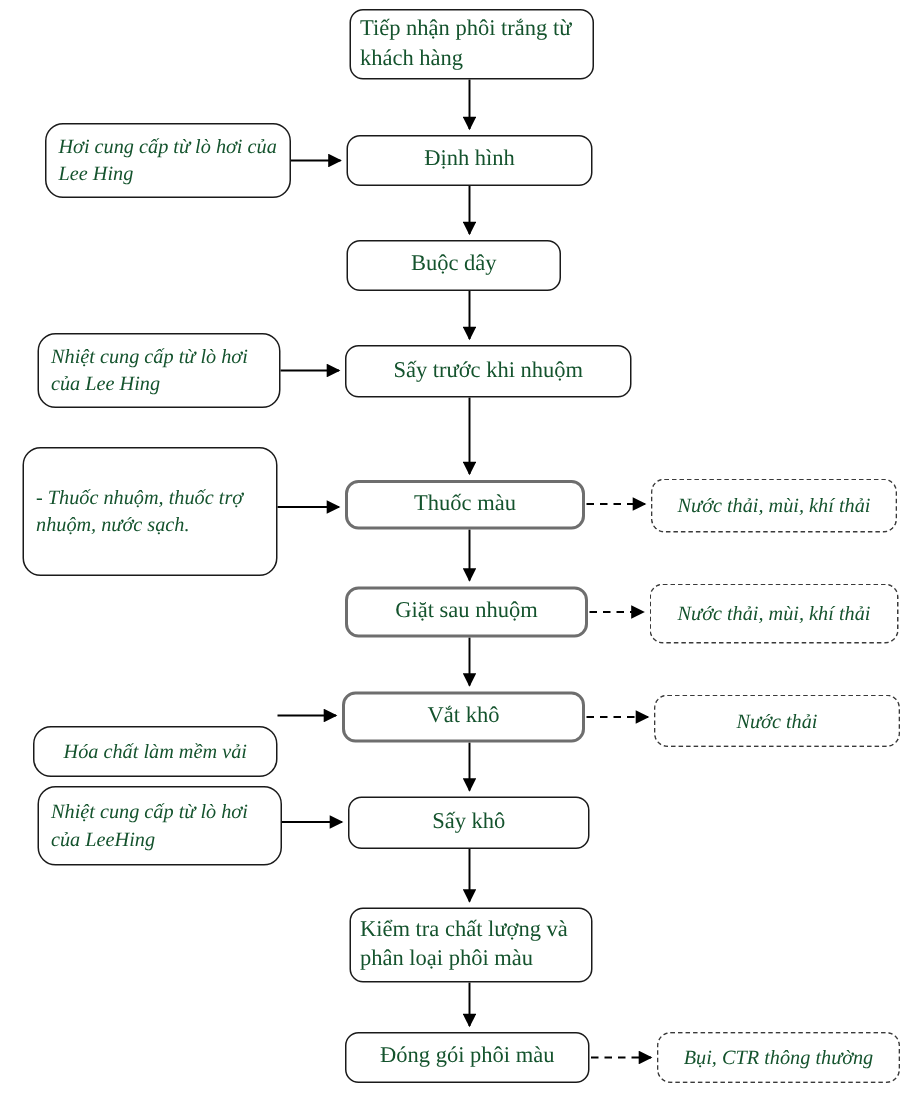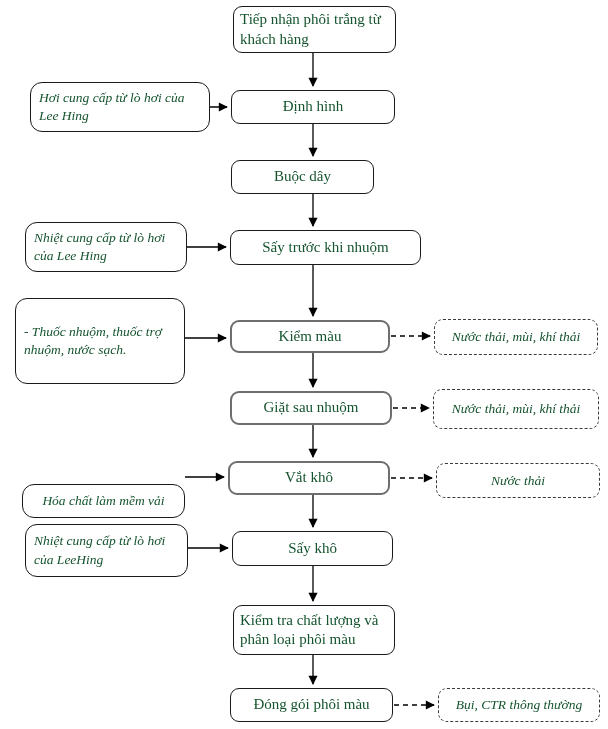--- a/index.html
+++ b/index.html
@@ -36,21 +36,21 @@
   .n-shaping {left:231px;top:90px; width:164px;height:34px;}
   .n-tying   {left:231px;top:160px;width:143px;height:34px;}
   .n-predry  {left:230px;top:230px;width:191px;height:35px;}
   .n-dyeing  {left:230px;top:320px;width:160px;height:33px;}
   .n-wash    {left:230px;top:391px;width:162px;height:34px;}
   .n-wring   {left:228px;top:461px;width:162px;height:34px;}
   .n-dry     {left:232px;top:531px;width:161px;height:35px;}
   .n-inspect {left:233px;top:605px;width:162px;height:50px;}
   .n-packing {left:230px;top:688px;width:163px;height:34px;font-family:Liberation Serif, serif;}
   
-  .i-steam   {left:30px;top:82px; width:180px;height:50px;}
+  .i-steam   {left:30px;top:82px; width:164px;height:50px;}
   .i-heat1   {left:25px;top:222px;width:162px;height:50px;}
   .i-dye     {left:15px;top:298px;width:170px;height:86px;}
   .i-softener{left:22px;top:460px;width:163px;height:34px;margin-top:24px;}
   .i-heat2   {left:25px;top:524px;width:163px;height:53px;}
   
   .o-dyeing  {left:434px;top:319px;width:164px;height:36px;}
   .o-wash    {left:433px;top:389px;width:166px;height:40px;}
   .o-wring   {left:436px;top:463px;width:164px;height:35px;}
   .o-packing {left:438px;top:688px;width:162px;height:34px;}
 </style>
@@ -85,21 +85,21 @@
     <line x1="391" y1="336" x2="430" y2="336" stroke="#000" stroke-width="1.3" stroke-dasharray="5,4" marker-end="url(#ah)"></line>
     <line x1="393" y1="408" x2="429" y2="408" stroke="#000" stroke-width="1.3" stroke-dasharray="5,4" marker-end="url(#ah)"></line>
     <line x1="391" y1="478" x2="432" y2="478" stroke="#000" stroke-width="1.3" stroke-dasharray="5,4" marker-end="url(#ah)"></line>
     <line x1="394" y1="705" x2="434" y2="705" stroke="#000" stroke-width="1.3" stroke-dasharray="5,4" marker-end="url(#ah)"></line>
   </svg>
 
   <div class="box process n-receive">Tiếp nhận phôi trắng từ khách hàng</div>
   <div class="box process n-shaping">Định hình</div>
   <div class="box process n-tying">Buộc dây</div>
   <div class="box process n-predry">Sấy trước khi nhuộm</div>
-  <div class="box process thick n-dyeing">Kiểm màu</div>
+  <div class="box process thick n-dyeing">Thuốc màu</div>
   <div class="box process thick n-wash">Giặt sau nhuộm</div>
   <div class="box process thick n-wring">Vắt khô</div>
   <div class="box process n-dry">Sấy khô</div>
   <div class="box process n-inspect">Kiểm tra chất lượng và phân loại phôi màu</div>
   <div class="box process n-packing">Đóng gói phôi màu</div>
 
   <div class="box input i-steam">Hơi cung cấp từ lò hơi của Lee Hing</div>
   <div class="box input i-heat1">Nhiệt cung cấp từ lò hơi của Lee Hing</div>
   <div class="box input multi i-dye">
     <span>- Thuốc nhuộm, thuốc trợ nhuộm, nước sạch.</span>

